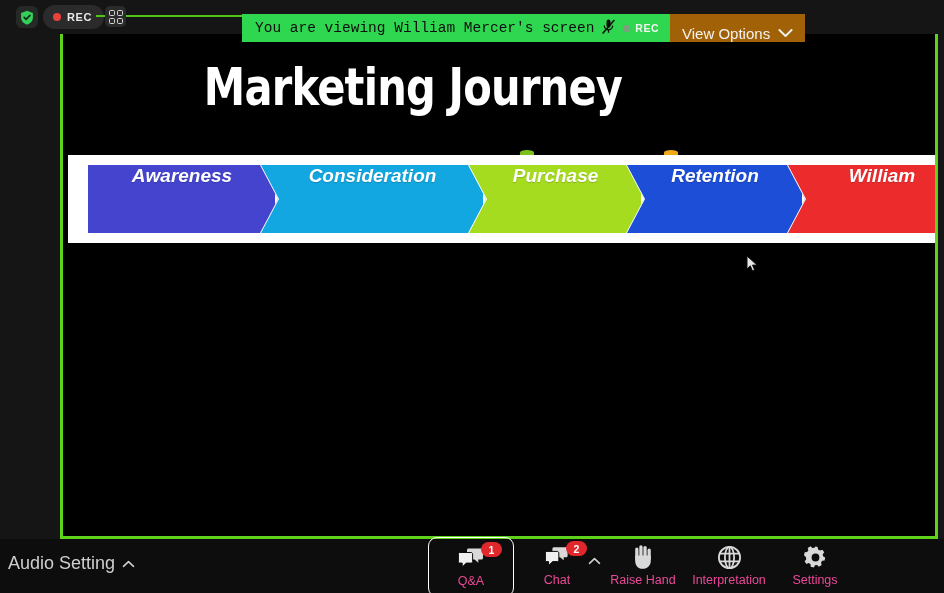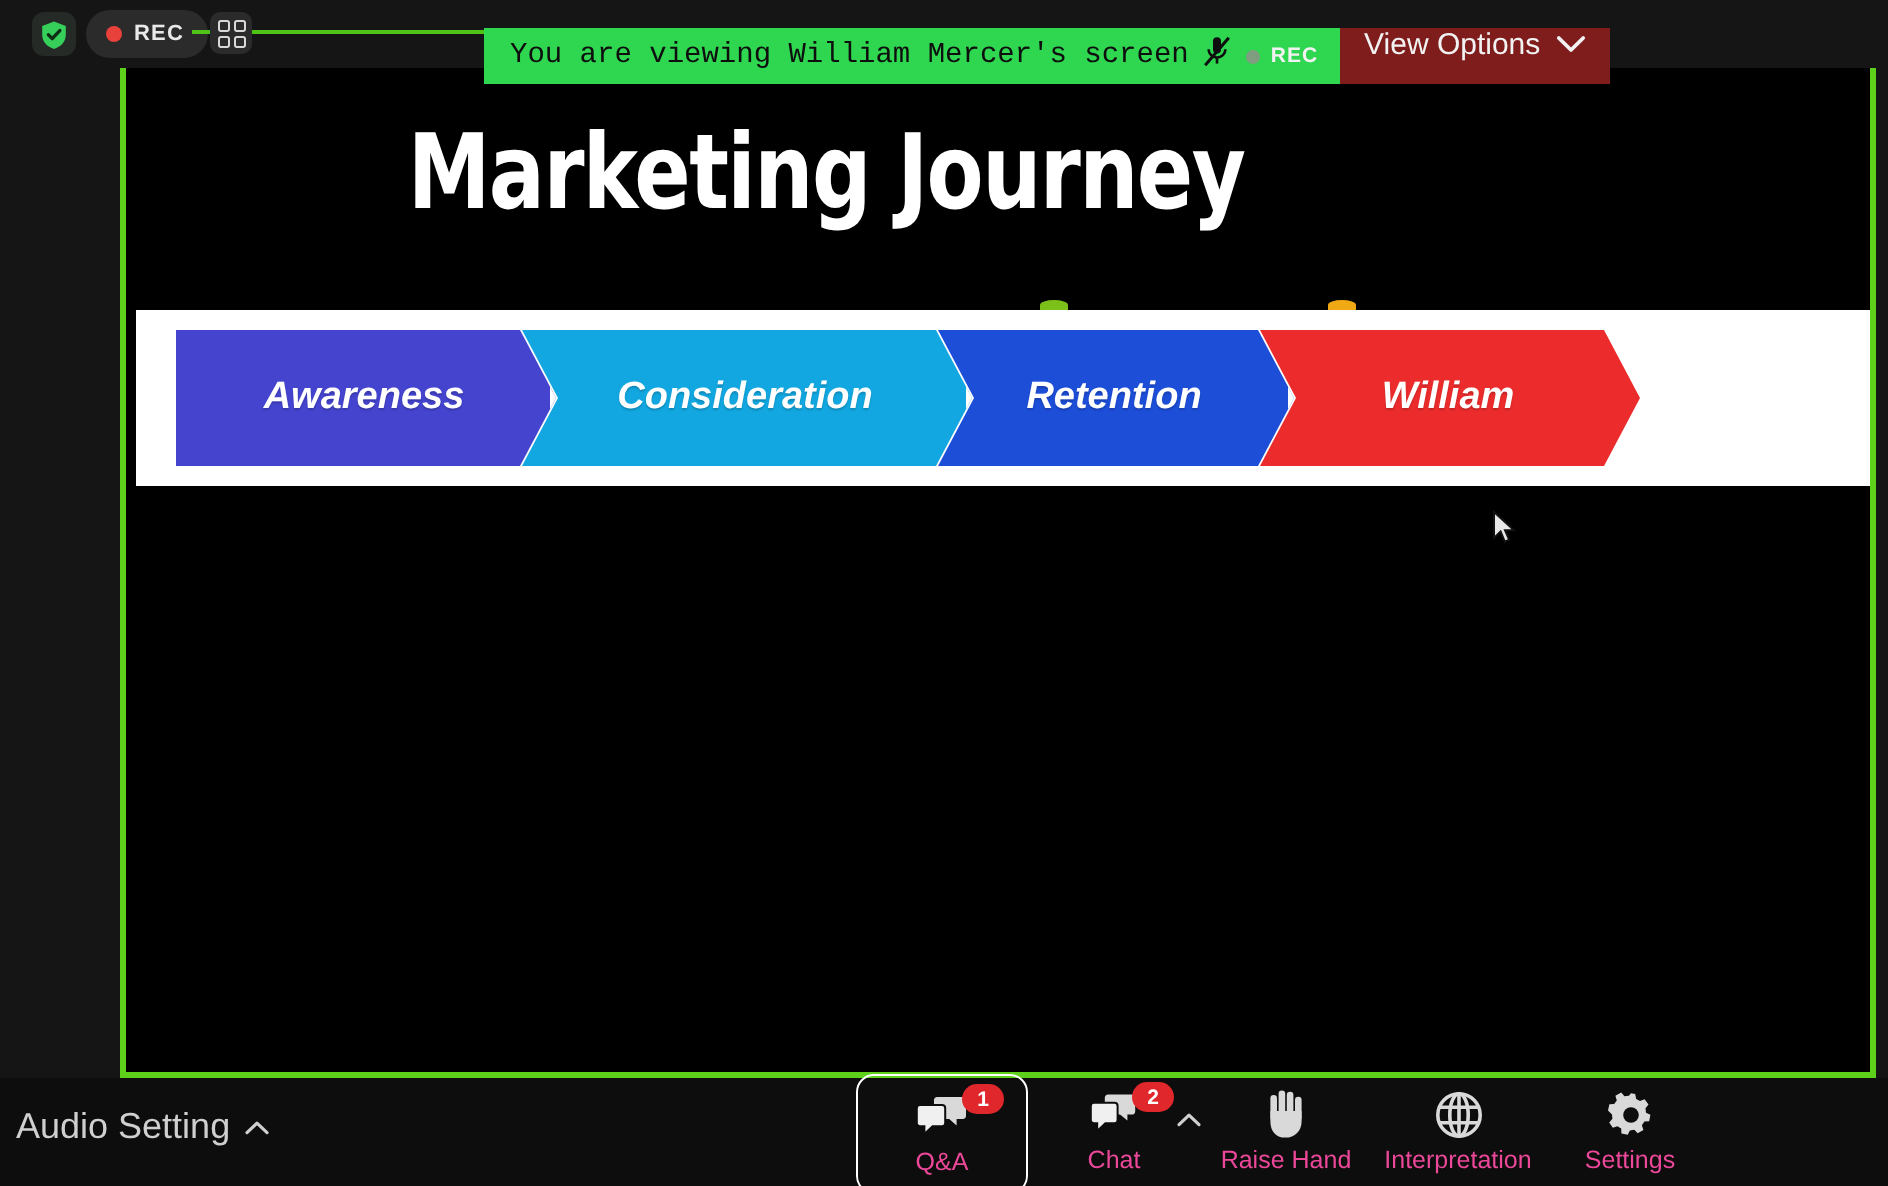--- a/index.html
+++ b/index.html
@@ -62,21 +62,21 @@
   }
   #funnel-band{
     position:absolute;left:5px;top:138px;width:872px;height:88px;
     background:#ffffff;
   }
   #funnel{
     position:absolute;left:20px;top:10px;height:68px;
     display:flex;align-items:stretch;
   }
   .stage{
-    position:relative;height:68px;display:flex;align-items:center;
+    position:relative;height:68px;display:flex;align-items:flex-start;
     justify-content:center;color:#fff;font-style:italic;font-weight:bold;
     font-size:19px;padding:0 16px 0 14px;margin-right:-17px;
     clip-path:polygon(0 0, calc(100% - 18px) 0, 100% 50%, calc(100% - 18px) 100%, 0 100%, 18px 50%);
     text-shadow:0 1px 1px rgba(0,0,0,.18);
   }
   .stage:first-child{
     clip-path:polygon(0 0, calc(100% - 18px) 0, 100% 50%, calc(100% - 18px) 100%, 0 100%);
   }
   .stage-sep{
     position:absolute;right:-1px;top:0;width:4px;height:68px;background:#fff;
@@ -98,21 +98,21 @@
   }
   #viewing-pill{
     background:#2fd64f;display:flex;align-items:center;gap:7px;
     padding:0 11px 0 13px;
   }
   #viewing-text{color:#0e0e0e;font-size:14.5px;font-family:Liberation Mono, monospace;}
   #banner-rec{display:flex;align-items:center;gap:5px;}
   #banner-rec .d{width:7px;height:7px;border-radius:50%;background:#7f9e7f;}
   #banner-rec .t{color:#f2f2f2;font-size:10.5px;font-weight:bold;letter-spacing:.5px;}
   #view-options{
-    background:#7f1d1d;display:flex;align-items:flex-start;gap:8px;padding:0 12px;
+    background:#a16207;display:flex;align-items:flex-end;gap:8px;padding:0 12px;
   }
   #view-options-label{color:#f2f2f2;font-size:15px;}
 
   
   #toolbar{
     position:absolute;left:0;bottom:0;width:944px;height:54px;
     background:#0d0d0d;z-index:30;
   }
   #audio-setting{
     position:absolute;left:8px;top:14px;display:flex;align-items:center;gap:7px;
@@ -149,20 +149,24 @@
         <span class="sliver" style="background: rgb(124, 192, 26); left: 452px;"></span>
         <span class="sliver" style="background: rgb(240, 168, 20); left: 596px;"></span>
       </div>
     <div id="funnel">
         <div class="stage" style="background: rgb(68, 68, 207); width: 160px; z-index: 10;">
           <span>Awareness</span>
           <span class="stage-sep"></span>
         </div>
         <div class="stage" style="background: rgb(18, 167, 224); width: 195px; z-index: 9;">
           <span>Consideration</span>
+          <span class="stage-sep"></span>
+        </div>
+        <div class="stage" style="background: rgb(166, 220, 32); width: 145px; z-index: 8;">
+          <span>Purchase</span>
           <span class="stage-sep"></span>
         </div>
         <div class="stage" style="background: #1d4ed8; width: 148px; z-index: 7;">
           <span>Retention</span>
           <span class="stage-sep"></span>
         </div>
         <div class="stage" style="background: rgb(236, 44, 44); width: 160px; z-index: 6;">
           <span>William</span>
         </div>
       </div>

